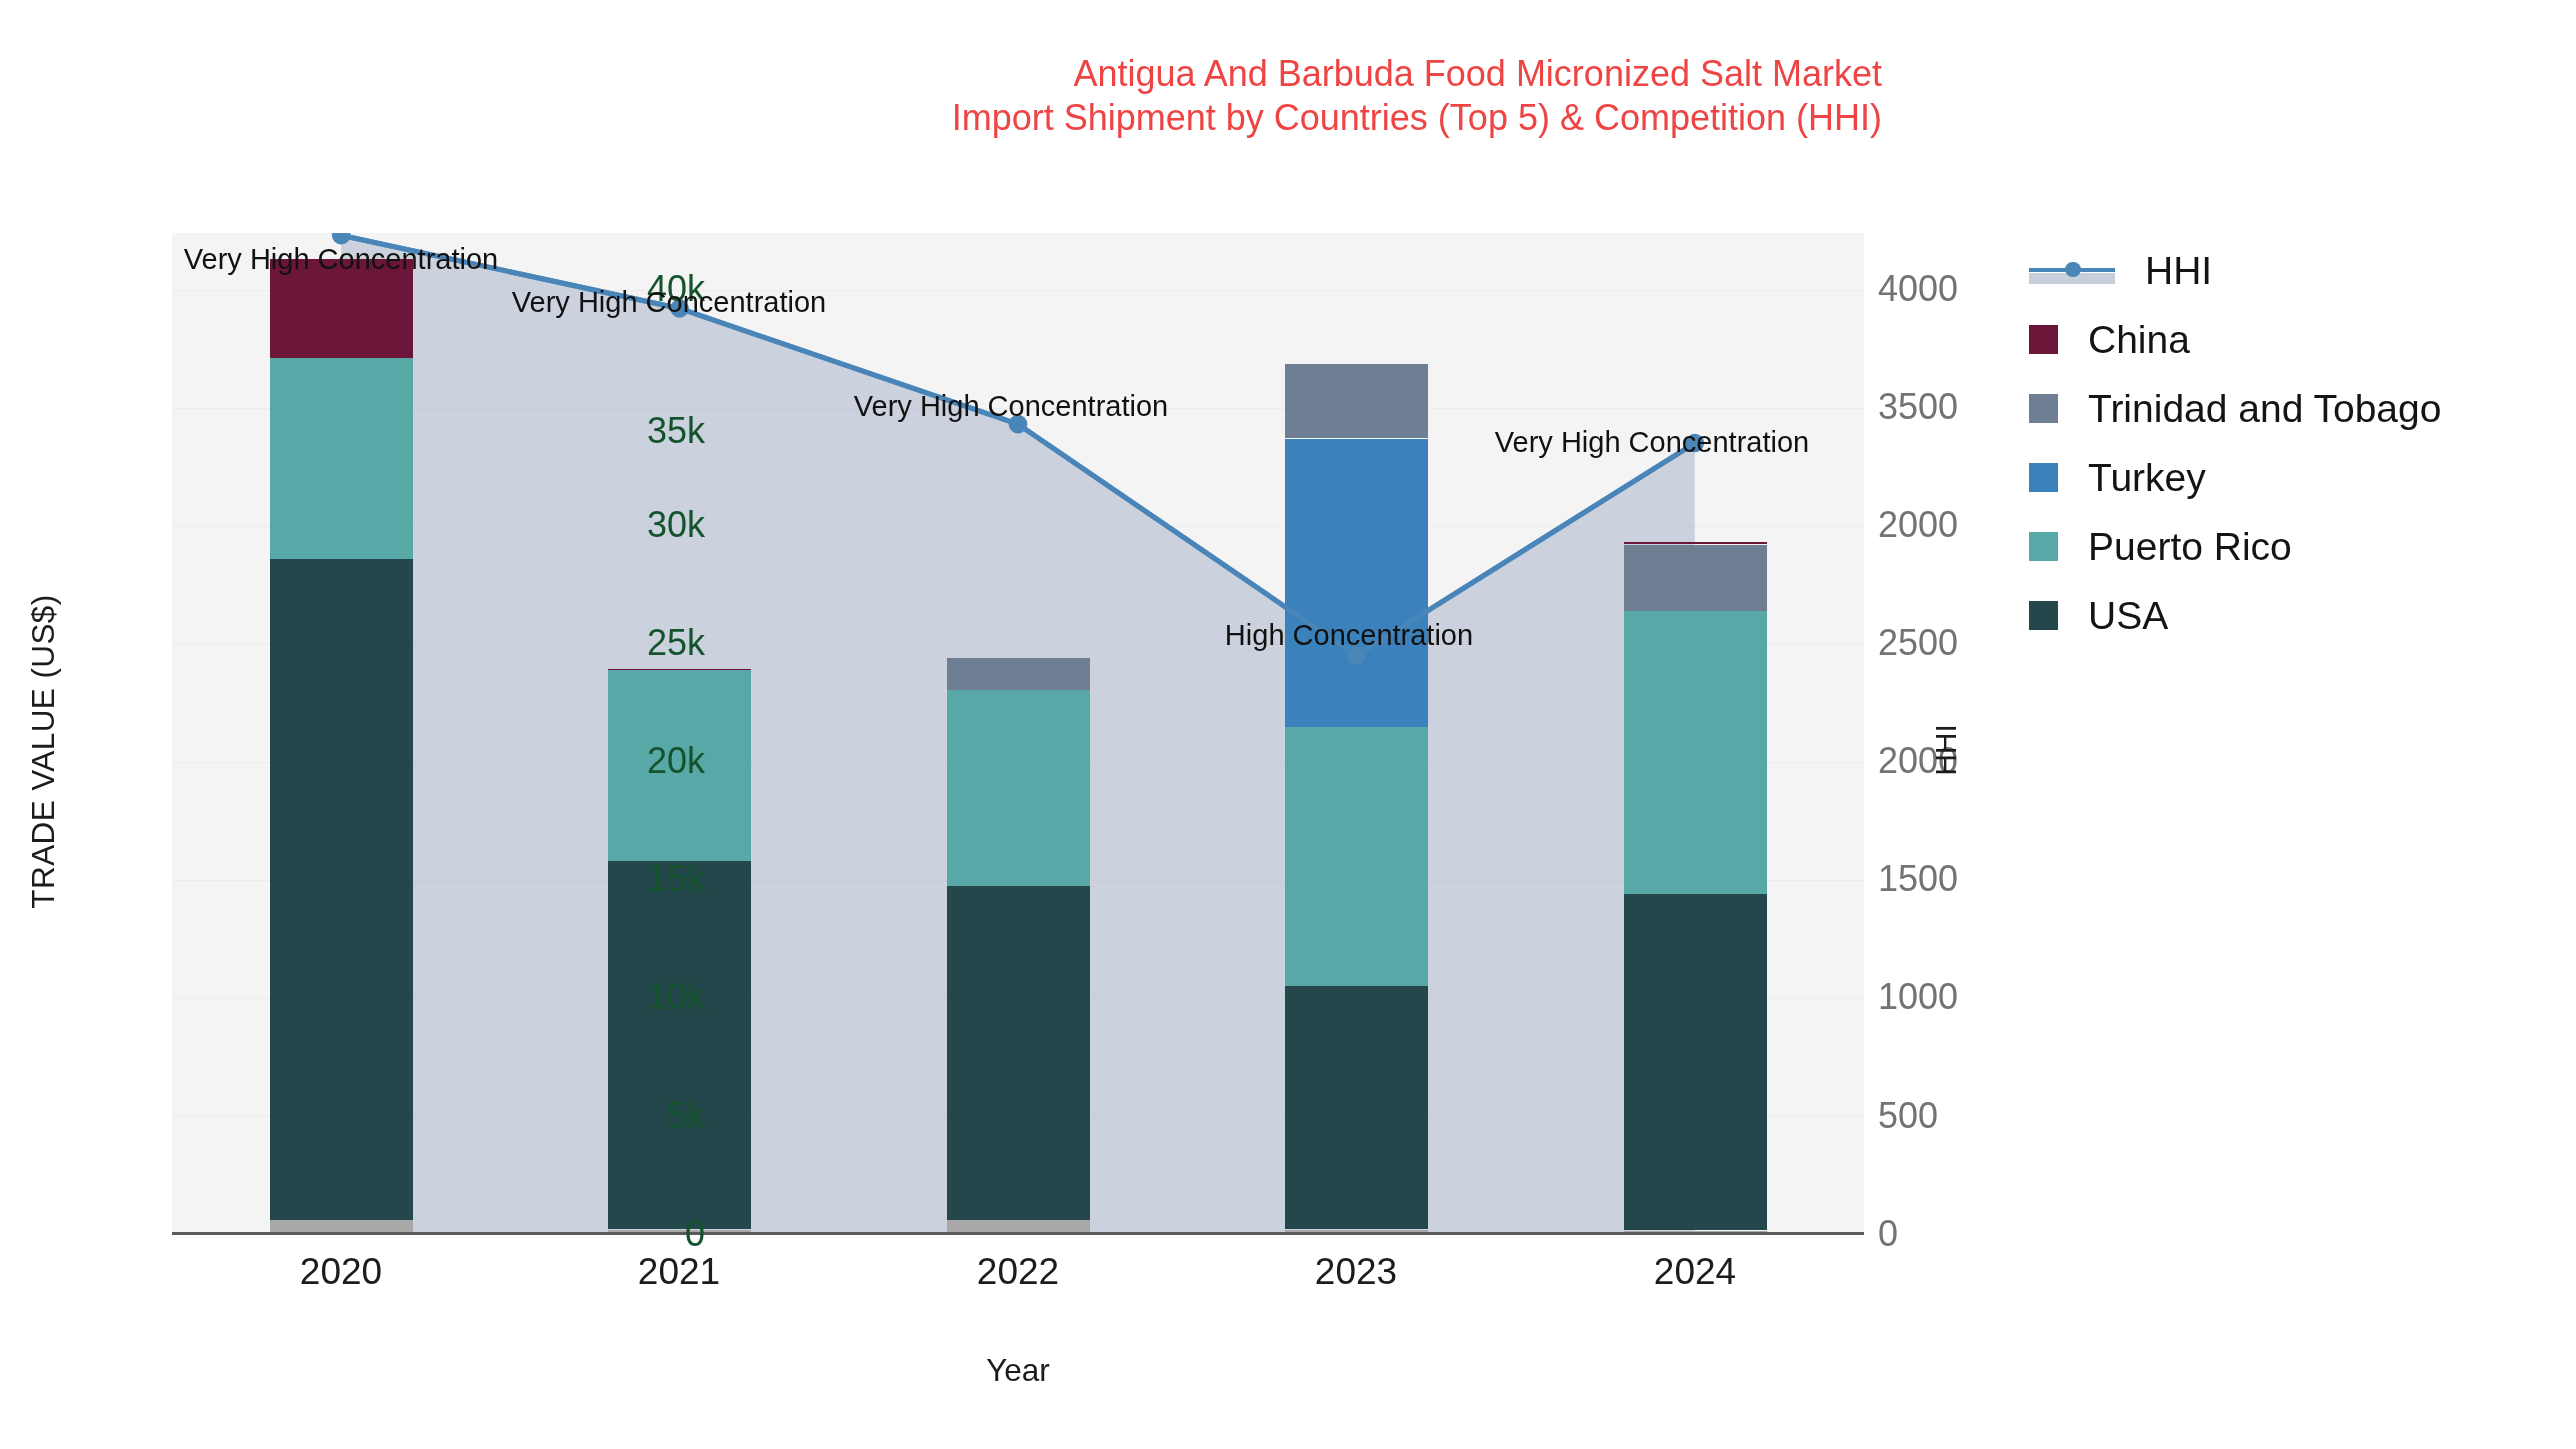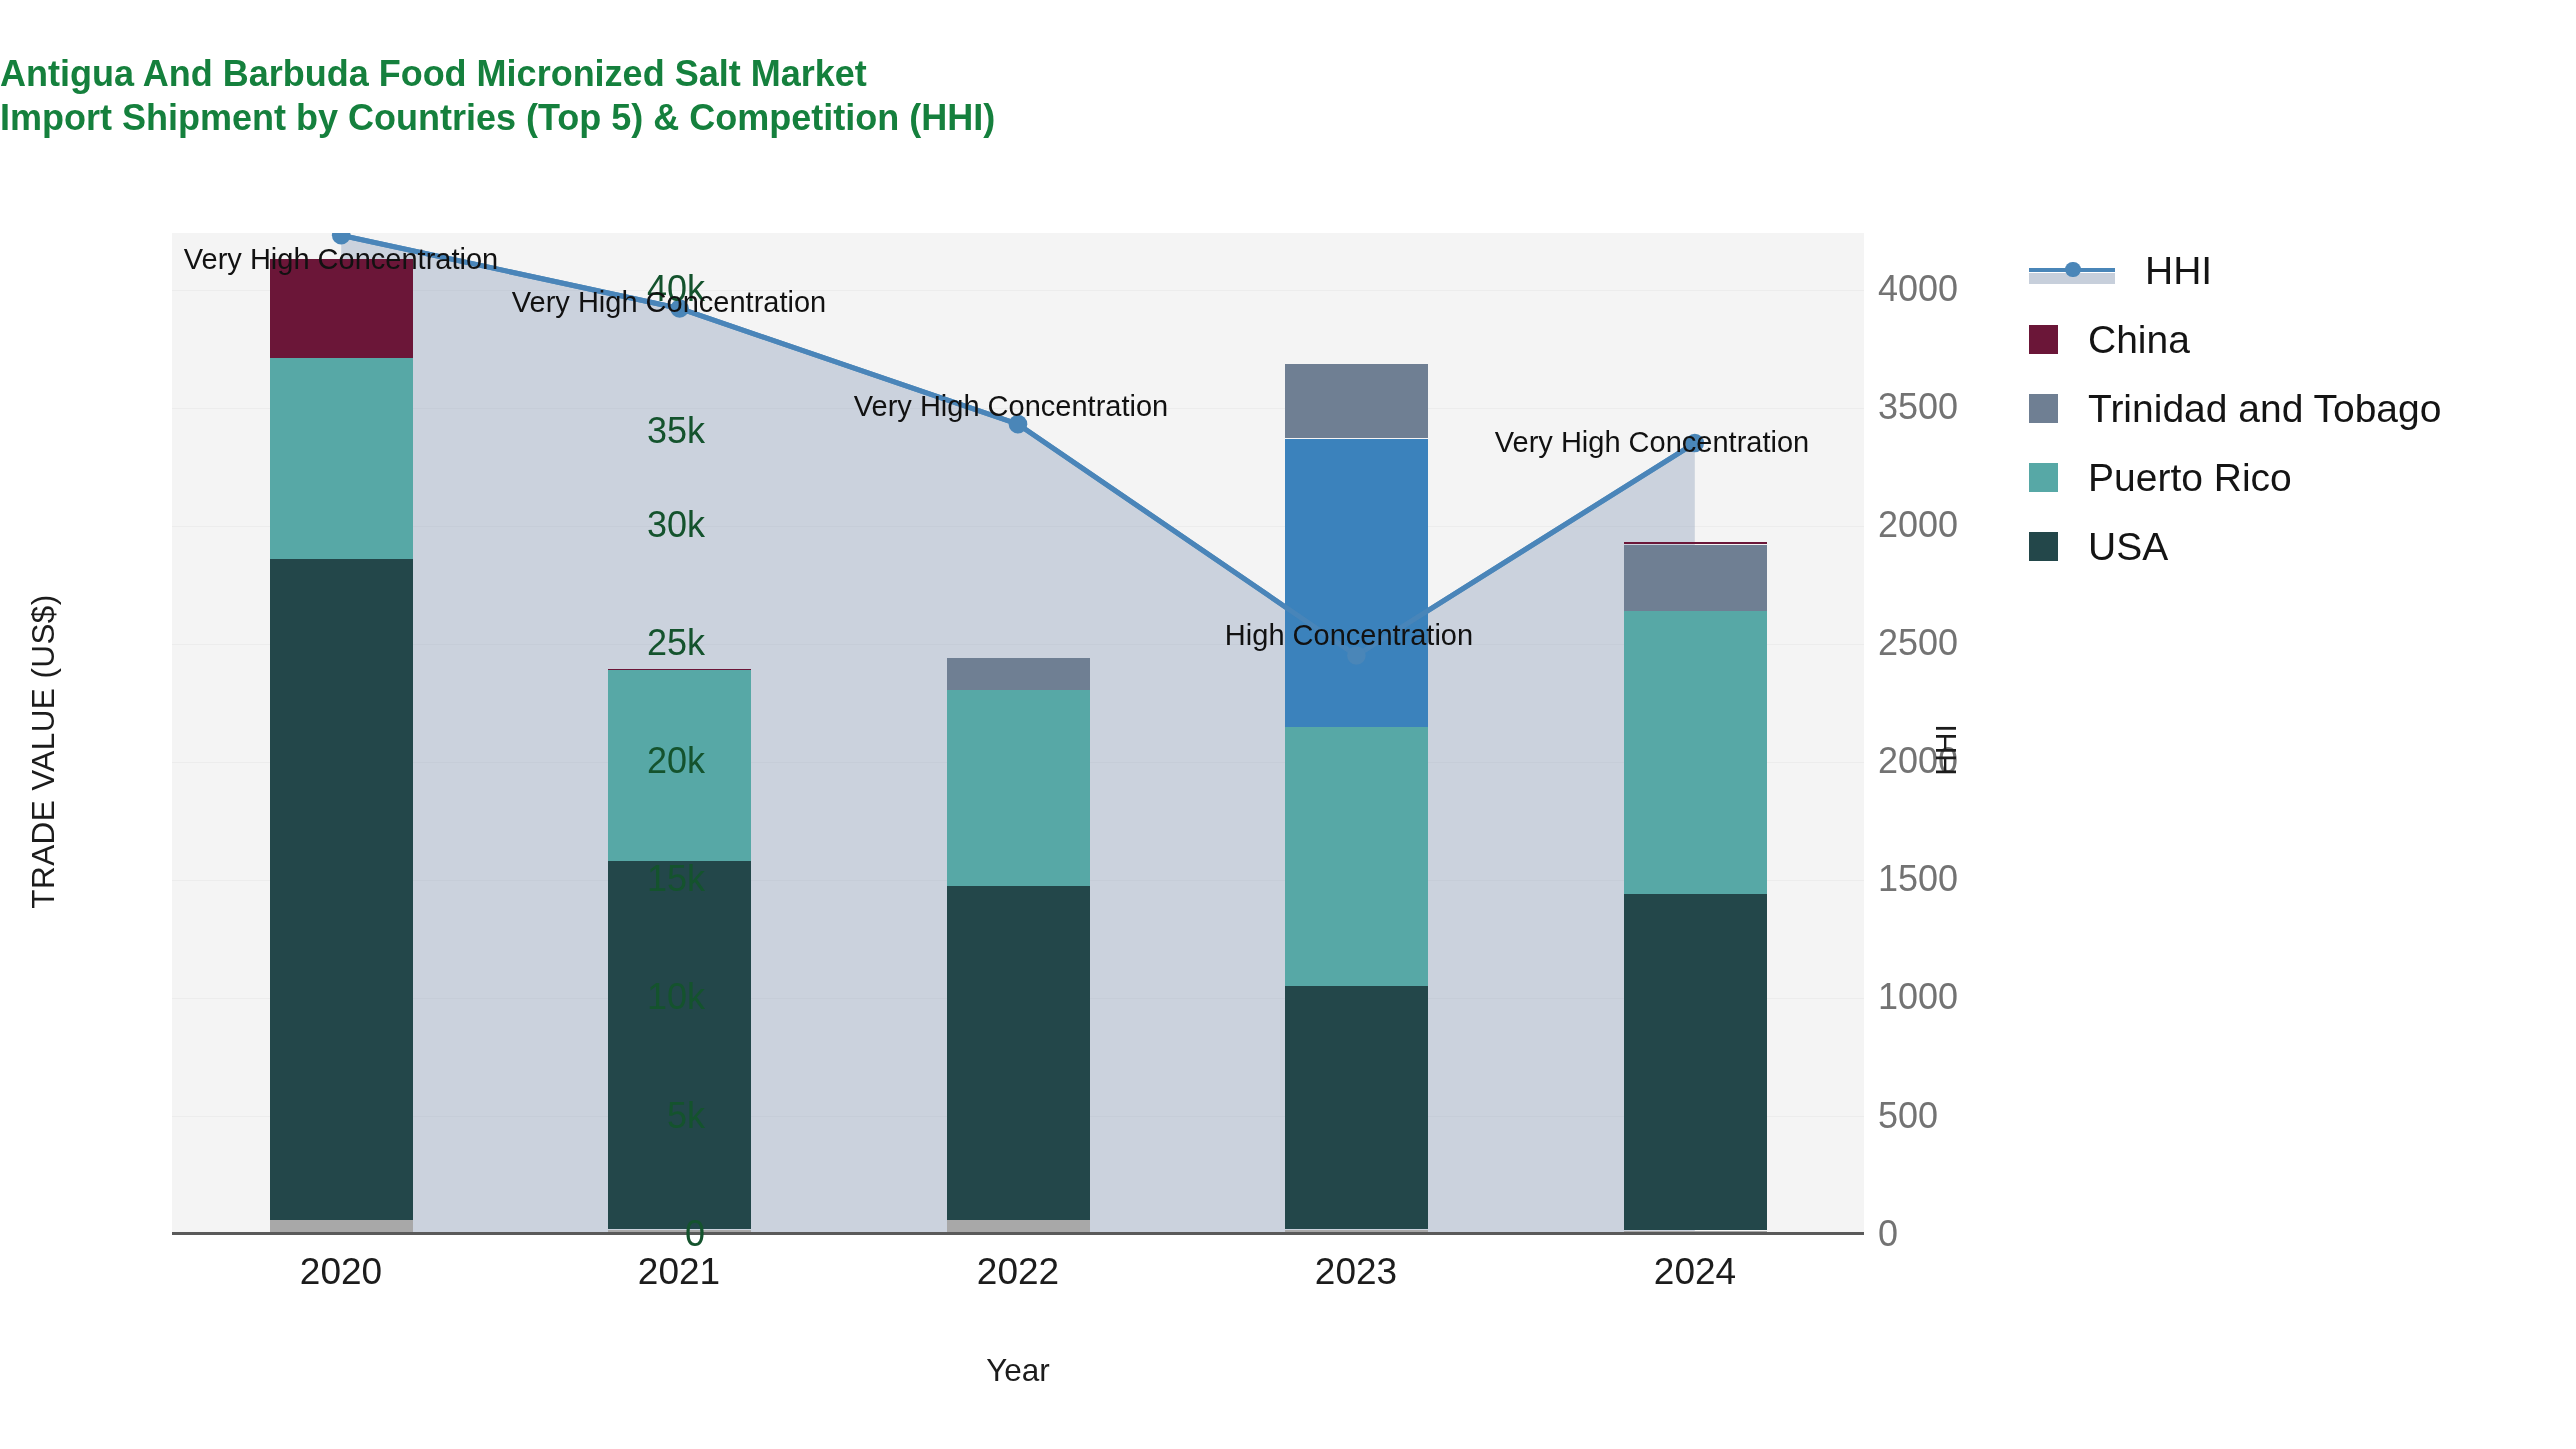--- a/index.html
+++ b/index.html
@@ -1,22 +1,22 @@
 <!DOCTYPE html>
 <html style="font-size:11.4px"><head>
 <meta charset="utf-8">
 <style>
   html,body{margin:0;padding:0;}
   body{width:2576px;height:1449px;background:#ffffff;
        font-family:"Liberation Sans",sans-serif;overflow:hidden;}
   .wrap{position:relative;width:2576px;height:1449px;}
 
   
-  .title{position:absolute;left:0;top:52px;width:1882px;text-align:left;
-         font-size:36px;color:#15803d;line-height:1.22;font-weight:700;}
+  .title{position:absolute;left:0;top:52px;width:1882px;text-align:right;
+         font-size:36px;color:#ef4444;line-height:1.22;font-weight:400;}
   .title div{white-space:nowrap;}
 
   
   .plot{position:absolute;left:172px;top:233px;width:1692px;height:1001px;
         background:#f4f4f4;overflow:hidden;}
   .gridline{position:absolute;left:0;width:100%;height:1.4px;background:#e6e6e6;}
 
   
   .ytick{position:absolute;right:1871px;transform:translateY(-50%);
          font-size:36px;color:#14532d;white-space:nowrap;}
@@ -179,20 +179,24 @@
       </div>
       <div class="lgrow">
         <div class="swatch" style="background: rgb(107, 22, 56);"></div>
         <div class="lglabel">China</div>
       </div>
       <div class="lgrow">
         <div class="swatch" style="background: rgb(111, 127, 147);"></div>
         <div class="lglabel">Trinidad and Tobago</div>
       </div>
       <div class="lgrow">
+        <div class="swatch" style="background: rgb(59, 130, 188);"></div>
+        <div class="lglabel">Turkey</div>
+      </div>
+      <div class="lgrow">
         <div class="swatch" style="background: rgb(87, 168, 166);"></div>
         <div class="lglabel">Puerto Rico</div>
       </div>
       <div class="lgrow">
         <div class="swatch" style="background: rgb(35, 71, 74);"></div>
         <div class="lglabel">USA</div>
       </div>
     </div>
 
 </div>

